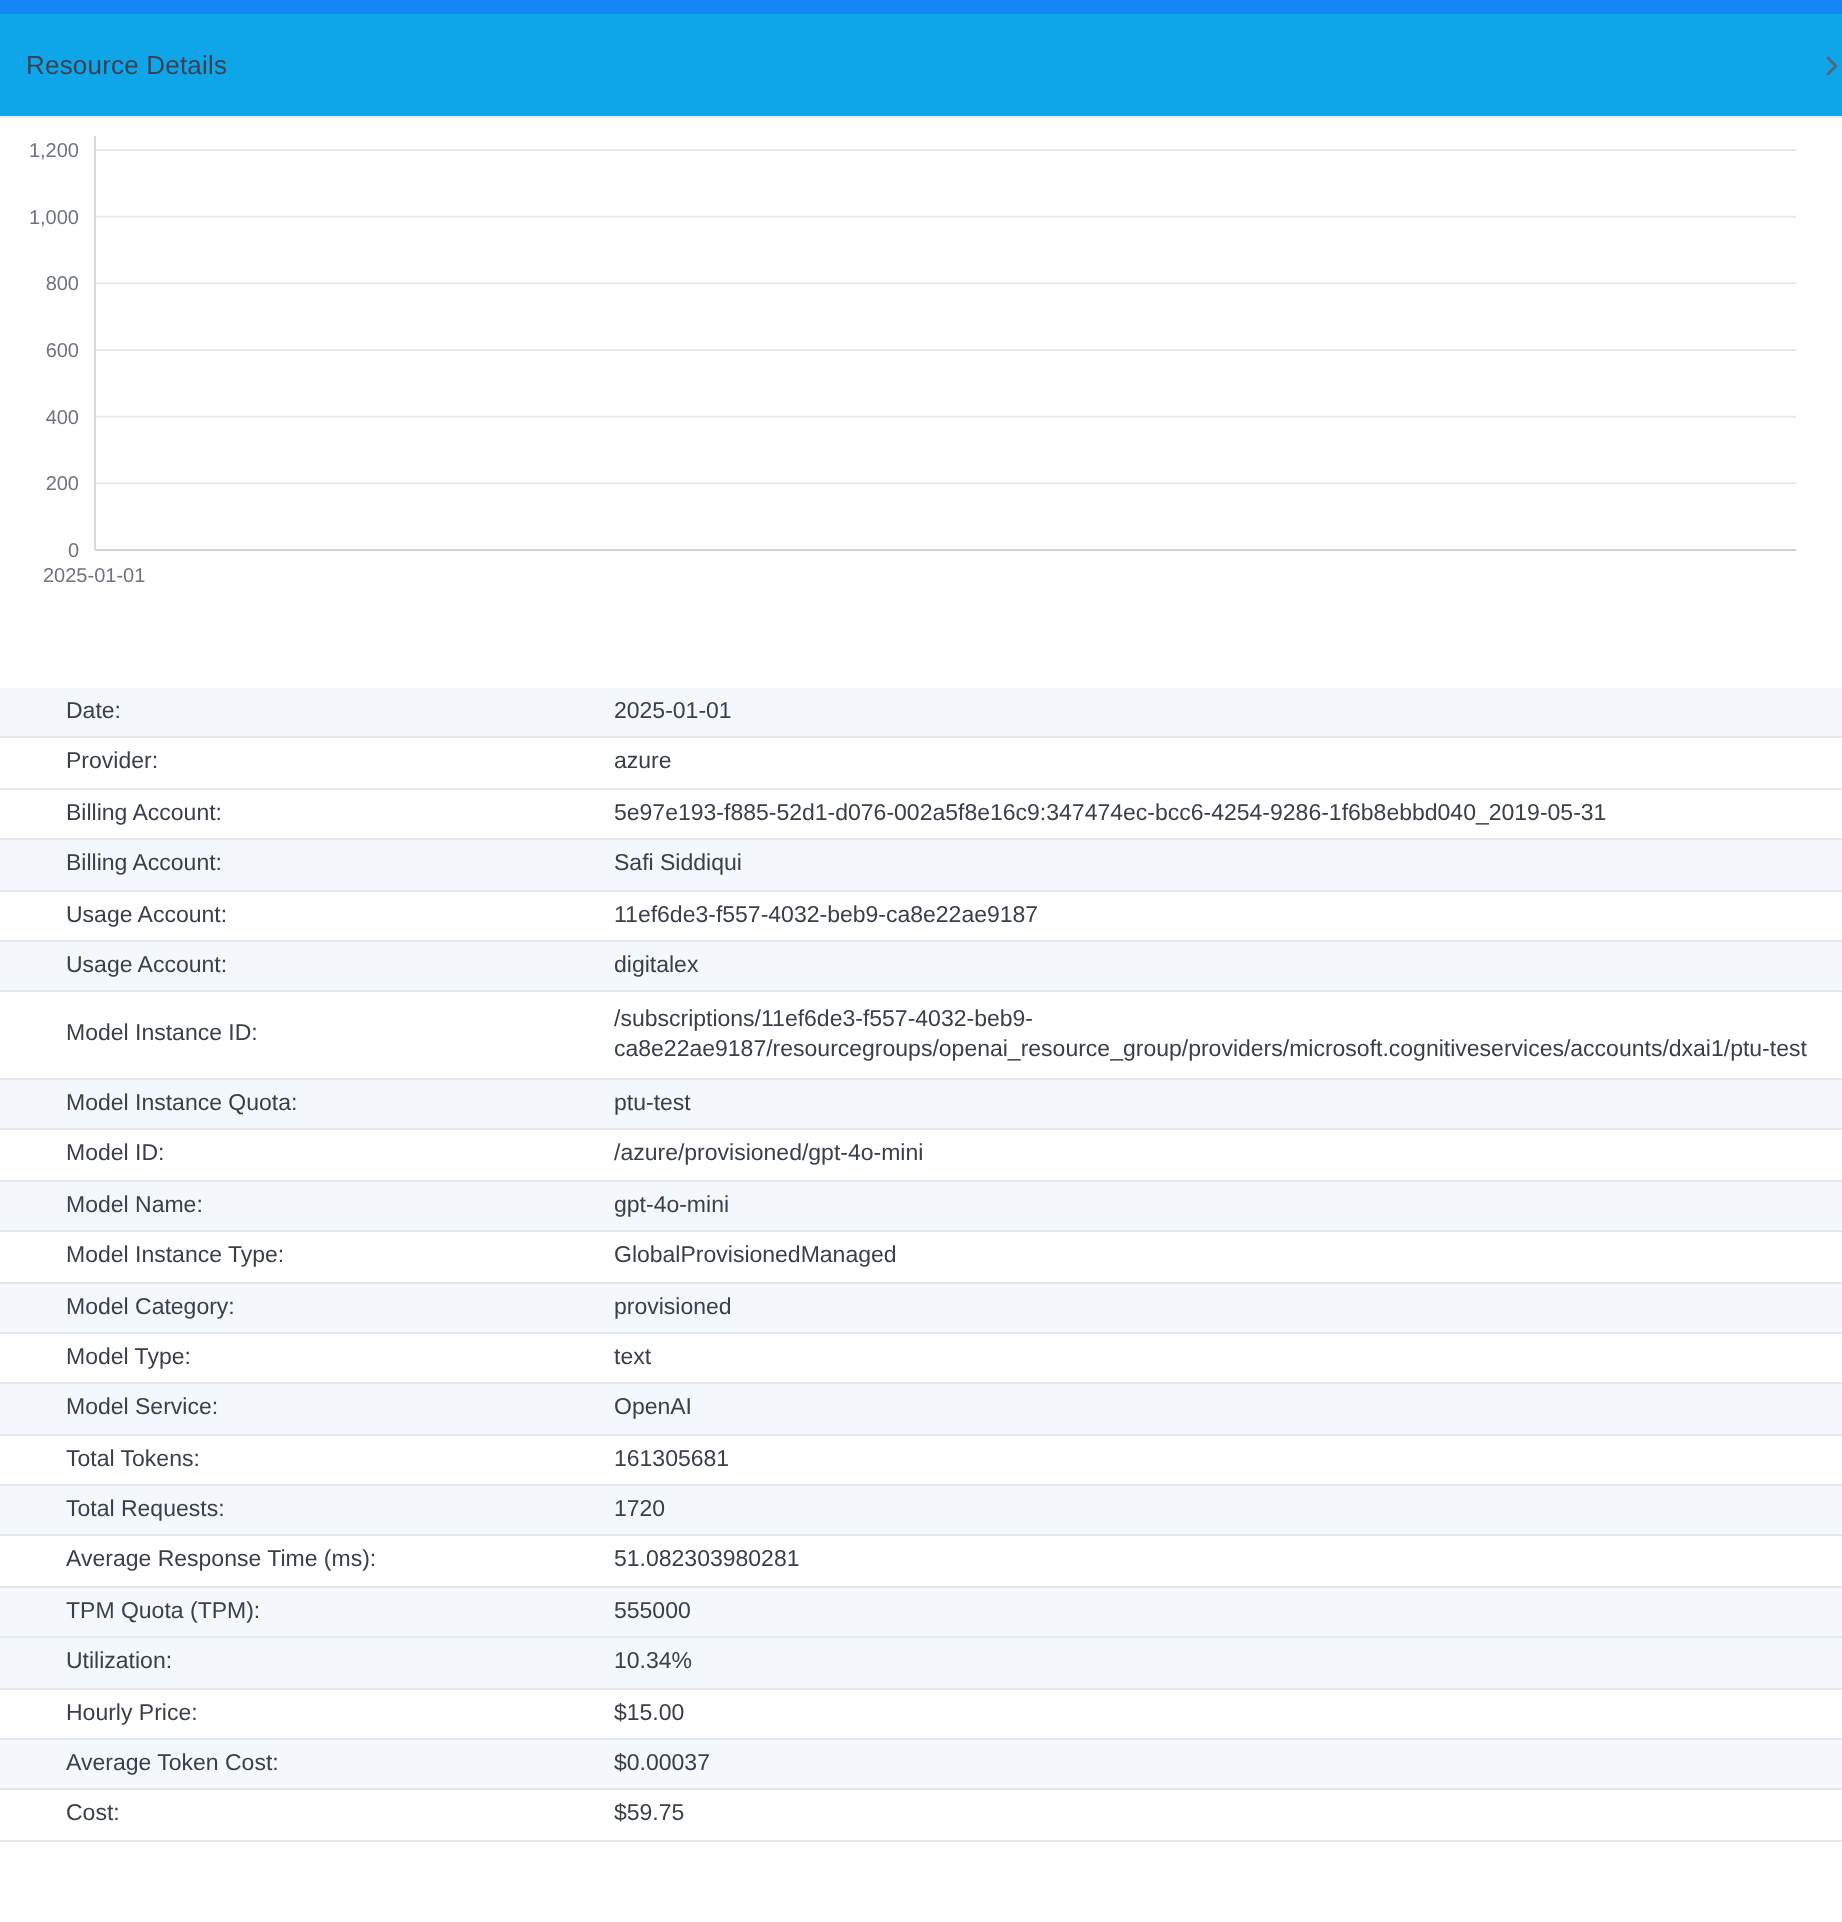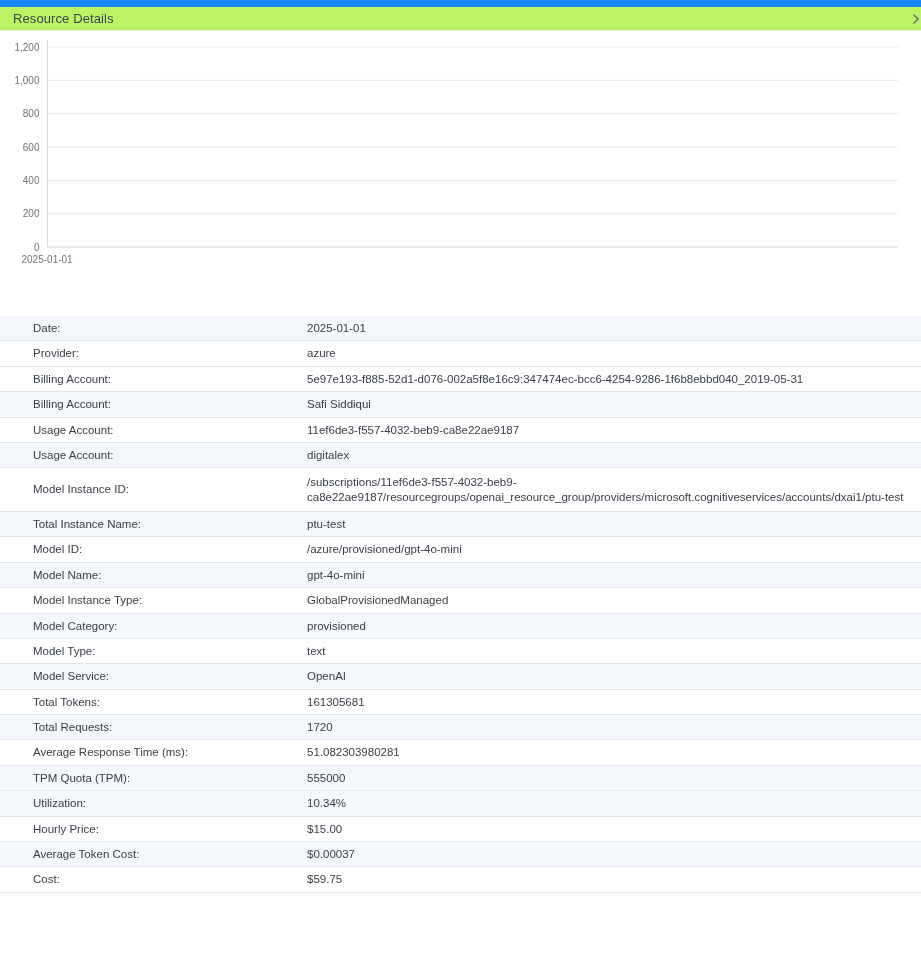--- a/index.html
+++ b/index.html
@@ -19,22 +19,22 @@
 
   
   #top-accent {
     height: 7px;
     width: 100%;
     background: #1387f5;
   }
 
   
   #panel-header {
-    height: 24px;
-    background: #bef264;
+    height: 52px;
+    background: #0ea5e9;
     border-bottom: 1px solid #e6ecf4;
     display: flex;
     align-items: center;
     padding: 0 10px 0 13px;
     box-sizing: border-box;
     position: relative;
   }
   #panel-title {
     font-size: 13px;
     color: #3c4350;
@@ -192,21 +192,21 @@
         </td>
       </tr>
       <tr class="tall">
         <td class="k">Model Instance ID:</td>
         <td class="v">
           <span class="val-line">/subscriptions/11ef6de3-f557-4032-beb9-</span>
           <span class="val-line">ca8e22ae9187/resourcegroups/openai_resource_group/providers/microsoft.cognitiveservices/accounts/dxai1/ptu-test</span>
         </td>
       </tr>
       <tr class="alt">
-        <td class="k">Total Instance Name:</td>
+        <td class="k">Model Instance Quota:</td>
         <td class="v">
           <span class="val-line">ptu-test</span>
         </td>
       </tr>
       <tr>
         <td class="k">Model ID:</td>
         <td class="v">
           <span class="val-line">/azure/provisioned/gpt-4o-mini</span>
         </td>
       </tr>

